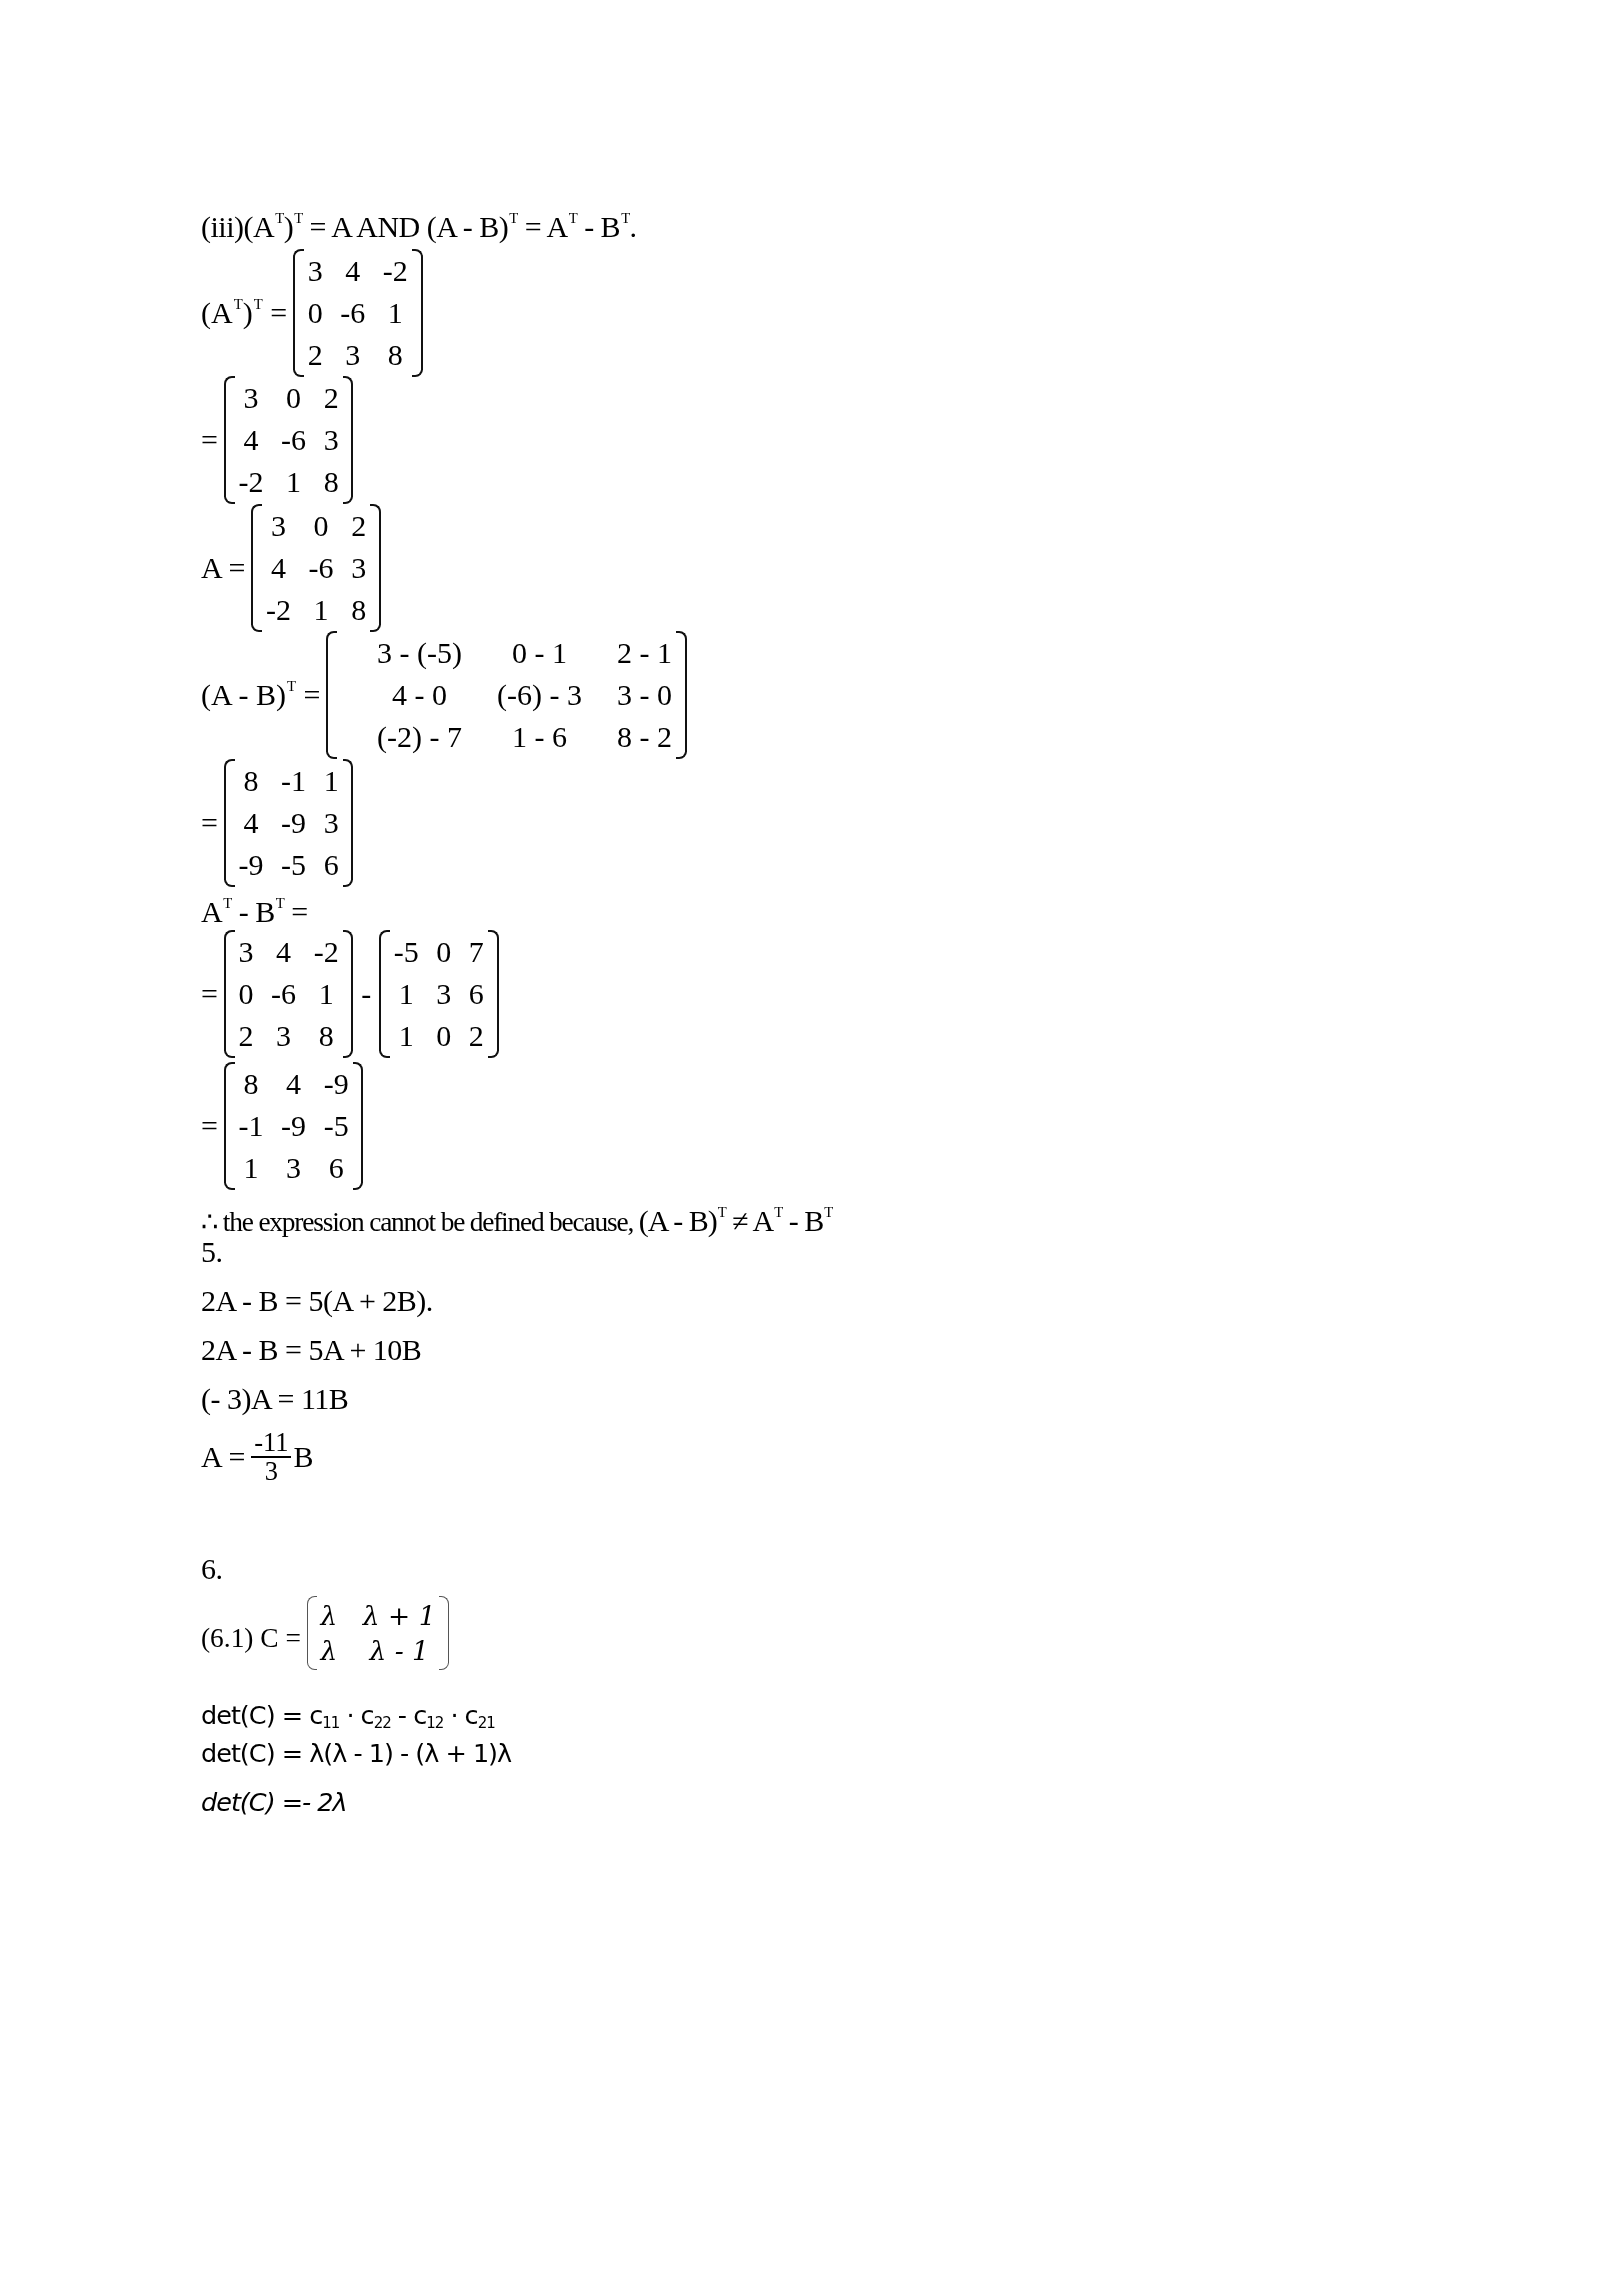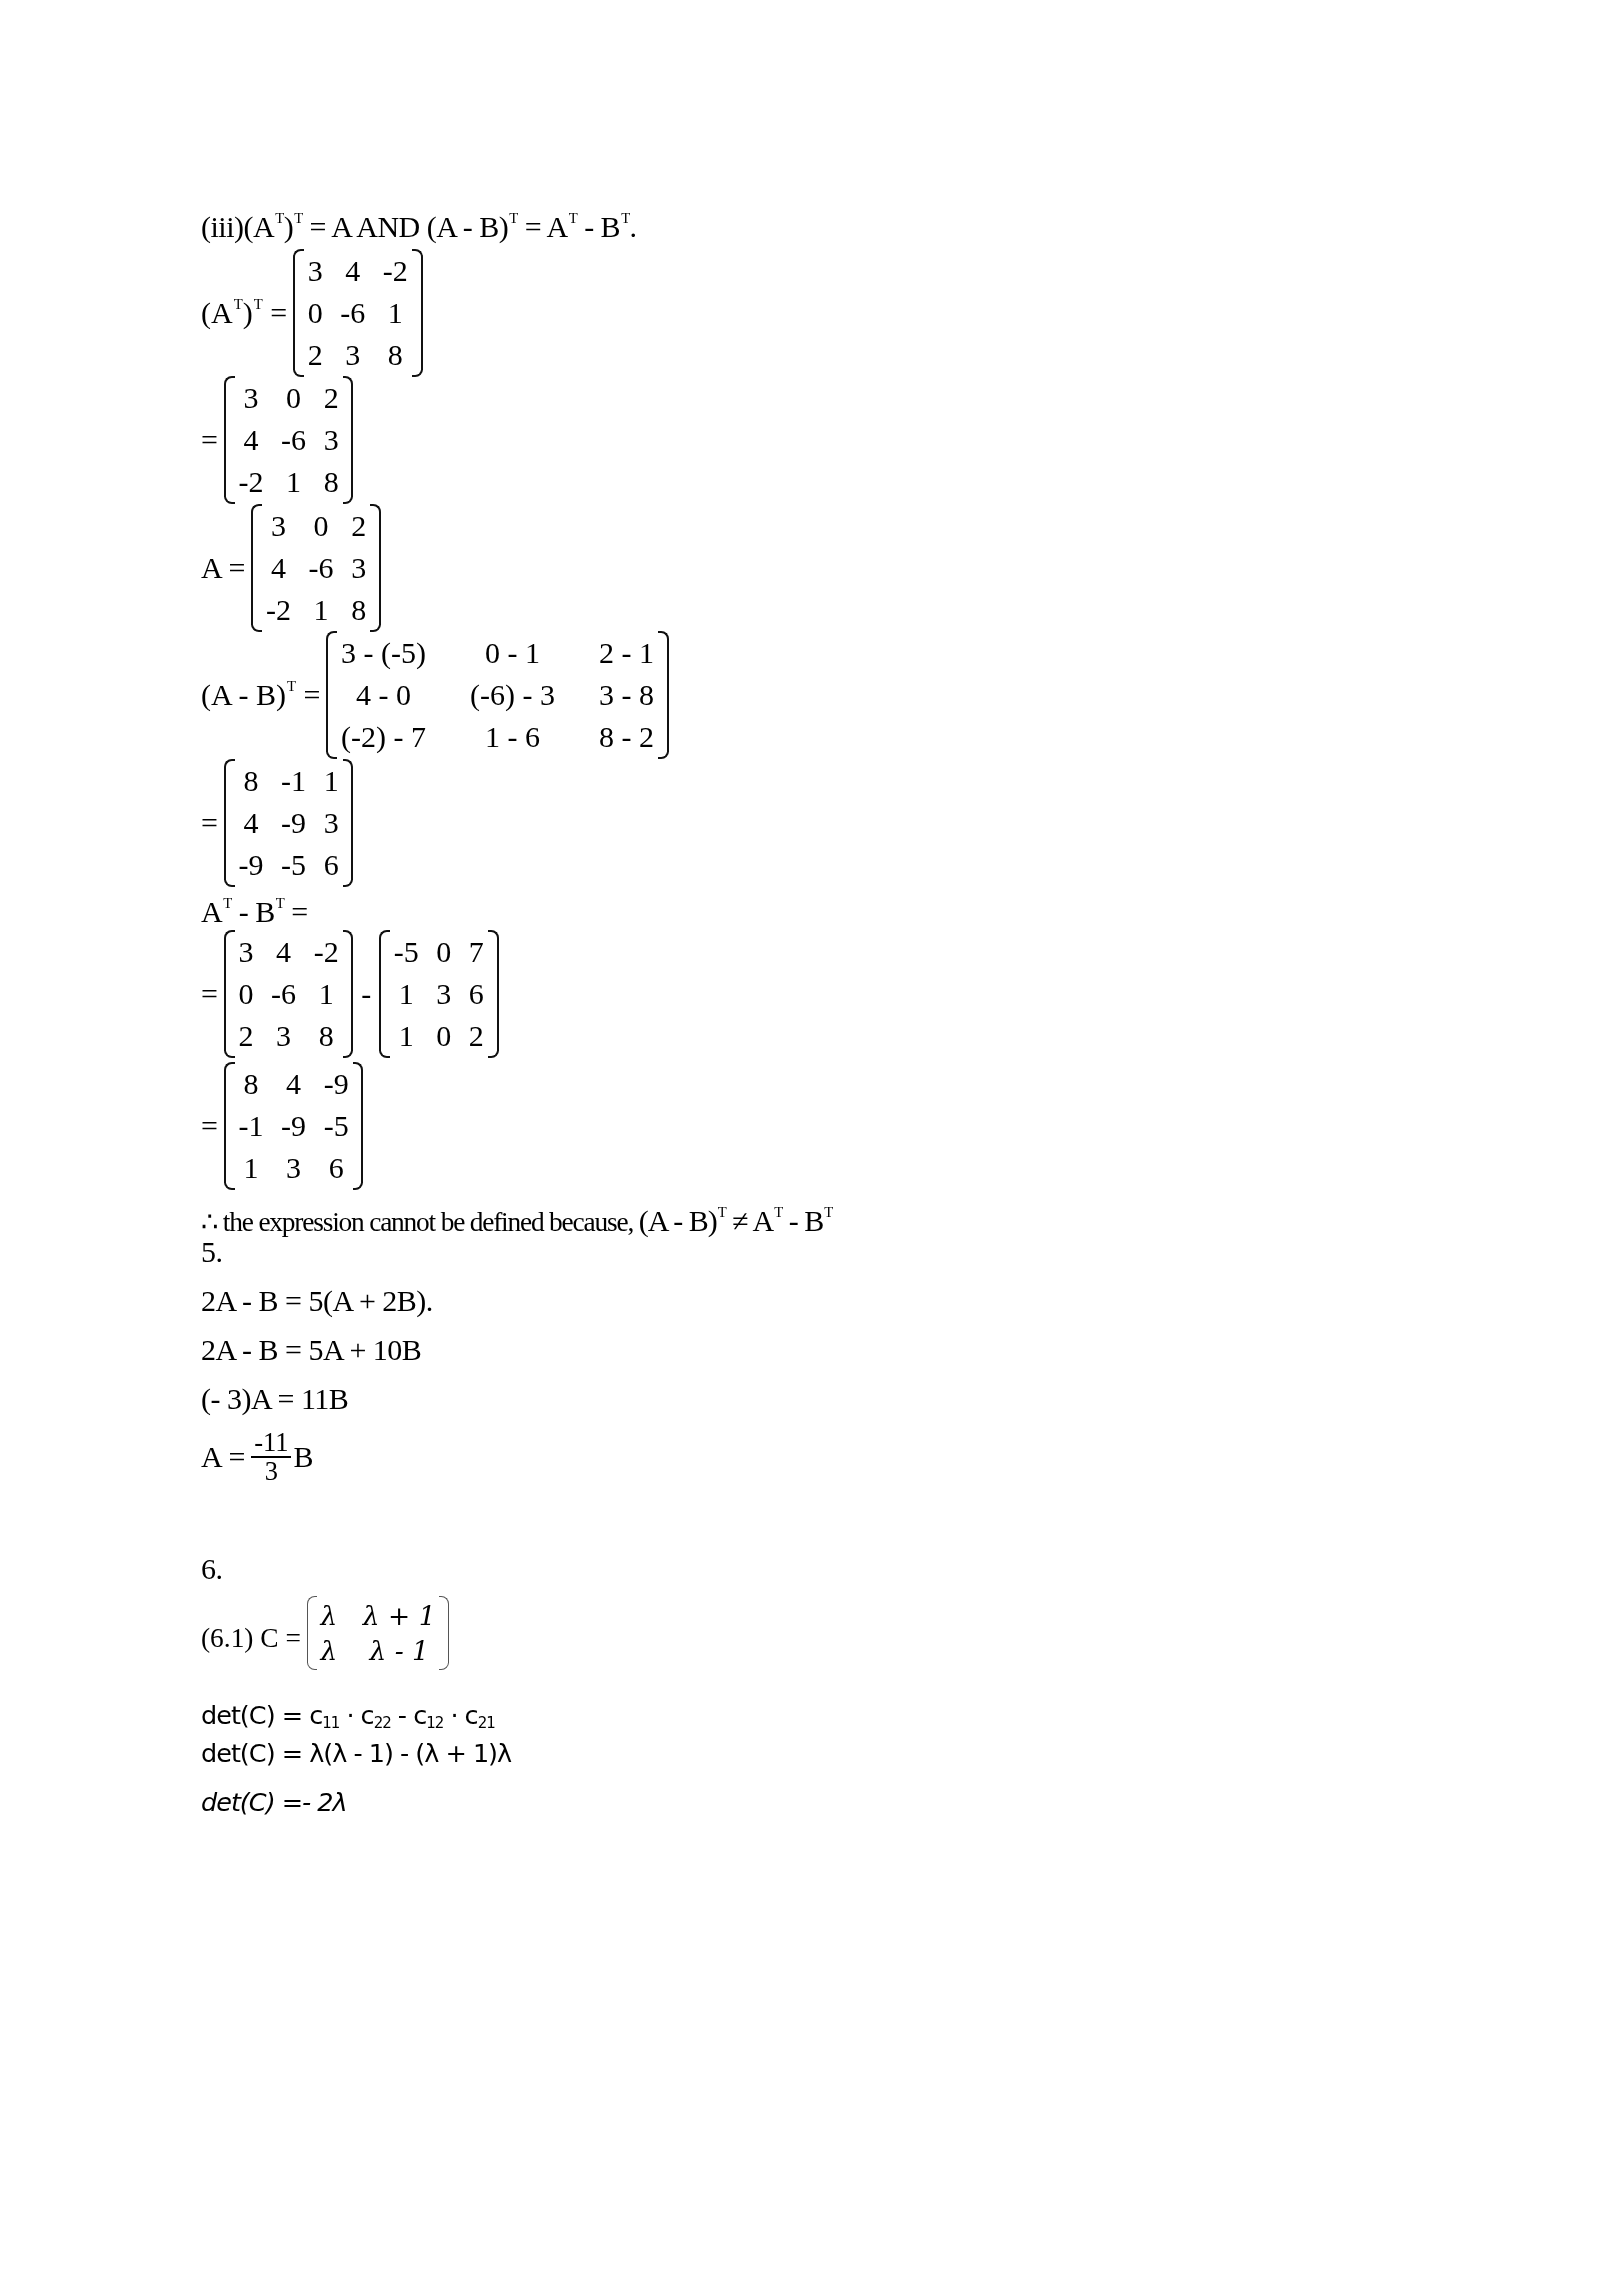--- a/index.html
+++ b/index.html
@@ -84,27 +84,27 @@
         <span>8</span>
     </span>
     <span class="br r"></span>
   </span>
 </div>
 
 <div class="row" style="top:631px;">
   <span class="lbl"><span>(A - B)</span><span class="sup">T</span><span> =</span></span>
   <span class="mat">
     <span class="br l"></span>
-    <span class="grid g3" style="column-gap:44px;">
+    <span class="grid g3" style="column-gap:35px;margin-left:36px;">
       <span>3 - (-5)</span>
         <span>0 - 1</span>
         <span>2 - 1</span>
       <span>4 - 0</span>
         <span>(-6) - 3</span>
-        <span>3 - 8</span>
+        <span>3 - 0</span>
       <span>(-2) - 7</span>
         <span>1 - 6</span>
         <span>8 - 2</span>
     </span>
     <span class="br r"></span>
   </span>
 </div>
 
 <div class="row" style="top:759px;">
   <span class="lbl">=</span>

